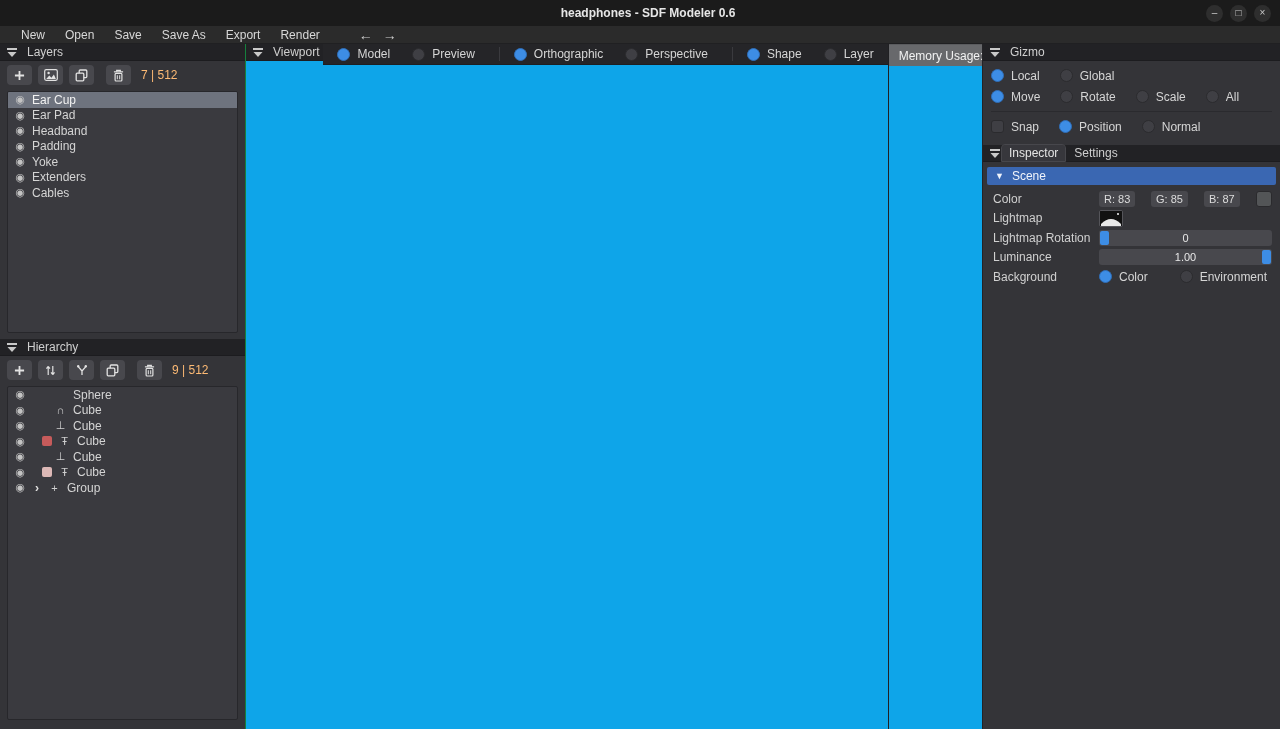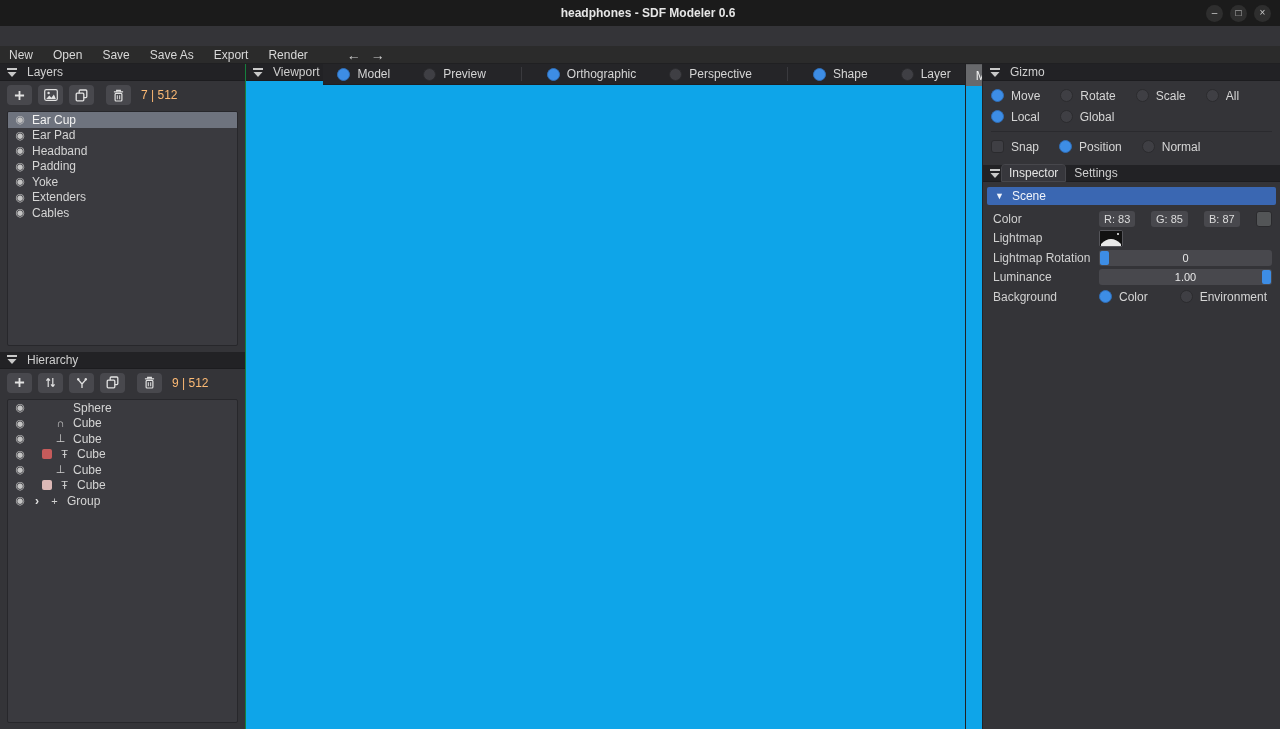--- a/index.html
+++ b/index.html
@@ -8,21 +8,21 @@
   .app { width:1280px; height:729px; display:flex; flex-direction:column; background:#343438; }
 
   
   .titlebar { height:26px; background:#1b1b1b; display:flex; align-items:center; position:relative; flex:0 0 auto; }
   .titlebar .title { position:absolute; left:16px; right:0; text-align:center; color:#e6e6e6; font-size:12px; font-weight:bold; }
   .win-controls { margin-left:auto; display:flex; gap:7px; padding-right:9px; z-index:2; }
   .win-btn { width:17px; height:17px; border-radius:50%; background:#2e2e2e; color:#c9c9c9;
     font-size:10px; line-height:16px; text-align:center; cursor:default; }
 
   
-  .menubar { height:18px; background:#2b2b2b; display:flex; align-items:center; padding-left:0; gap:2px; flex:0 0 auto; border-bottom:1px solid #202022;margin-top:20px;}
+  .menubar { height:18px; background:#2b2b2b; display:flex; align-items:center; padding-left:12px; gap:2px; flex:0 0 auto; border-bottom:1px solid #202022;}
   .menu-item { color:#d8d8d8; font-size:12px; padding:0 9px; }
   .nav-arrows { display:flex; gap:10px; margin-left:28px; }
   .nav-arrow { color:#cfcfcf; font-size:14px; font-weight:bold; line-height:16px; }
 
   
   .main { flex:1; display:flex; min-height:0; }
   .left-panel  { width:246px; background:#343438; border-right:1px solid #15803d; display:flex; flex-direction:column; }
   .center      { flex:1; display:flex; flex-direction:row; min-width:0; background:#0ea5e9;}
   .right-panel { width:298px; background:#343438; border-left:1px solid #242427; display:flex; flex-direction:column; }
 
@@ -43,21 +43,21 @@
   .row { height:15.5px; display:flex; align-items:center; gap:6px; padding:0 4px 0 6px;
     color:#d4d4d4; font-size:12px; }
   .row.selected { background:#6e737e; color:#f2f2f2; }
   .eye { font-size:11px; color:#c3c3c3; line-height:1; width:12px; text-align:center;}
   .swatch { width:10px; height:10px; border-radius:2px; flex:0 0 auto;}
   .op { width:13px; text-align:center; color:#cfcfcf; font-size:11px; }
   .chev { width:10px; color:#e0e0e0; font-weight:bold; font-size:12px; text-align:center;}
   .indent { width:16px; flex:0 0 auto;}
 
   
-  .vp-toggles { height:21px; background:#252528; display:flex; align-items:center; gap:15px; padding-left:10px; flex:0 0 auto; border-bottom:1px solid #1e1e21;}
+  .vp-toggles { height:21px; background:#252528; display:flex; align-items:center; gap:4px; padding-left:10px; flex:0 0 auto; border-bottom:1px solid #1e1e21;}
   .toggle { display:flex; align-items:center; gap:7px; padding:0 14px 0 4px; }
   .toggle .t-label { color:#d5d5d5; font-size:12px; }
   .radio { width:13px; height:13px; border-radius:50%; background:#3f3f44; border:1px solid #2b2b2e; flex:0 0 auto;}
   .radio.on { background:#3d8de5; border-color:#2f6fba; }
   .checkbox { width:13px; height:13px; border-radius:3px; background:#3f3f44; border:1px solid #2b2b2e; flex:0 0 auto;}
   .vsep { width:1px; height:14px; background:#3a3a3e; margin:0 6px; }
 
   .canvas3d { flex:1; position:relative; min-height:0;
     background:radial-gradient(ellipse at 48% 42%, #7b7d80 0%, #737578 55%, #68696c 100%);
     border-left:1px solid #202023; }
@@ -452,43 +452,43 @@
               <path d="M0.5 4h9L5 9z" fill="#c9c9c9"></path>
             </svg>
         </span>
         <span class="ph-label">Gizmo</span>
       </div>
 
       <div class="gizmo-rows">
         <div class="g-row">
           <span class="g-item">
             <span class="radio on"></span>
+            <span class="t-label">Local</span>
+          </span>
+          <span class="g-item">
+            <span class="radio"></span>
+            <span class="t-label">Global</span>
+          </span>
+        </div>
+        <div class="g-row">
+          <span class="g-item">
+            <span class="radio on"></span>
             <span class="t-label">Move</span>
           </span>
           <span class="g-item">
             <span class="radio"></span>
             <span class="t-label">Rotate</span>
           </span>
           <span class="g-item">
             <span class="radio"></span>
             <span class="t-label">Scale</span>
           </span>
           <span class="g-item">
             <span class="radio"></span>
             <span class="t-label">All</span>
-          </span>
-        </div>
-        <div class="g-row">
-          <span class="g-item">
-            <span class="radio on"></span>
-            <span class="t-label">Local</span>
-          </span>
-          <span class="g-item">
-            <span class="radio"></span>
-            <span class="t-label">Global</span>
           </span>
         </div>
         <div class="divider"></div>
         <div class="g-row">
           <span class="g-item">
             <span class="checkbox"></span>
             <span class="t-label">Snap</span>
           </span>
           <span class="g-item">
             <span class="radio on"></span>

